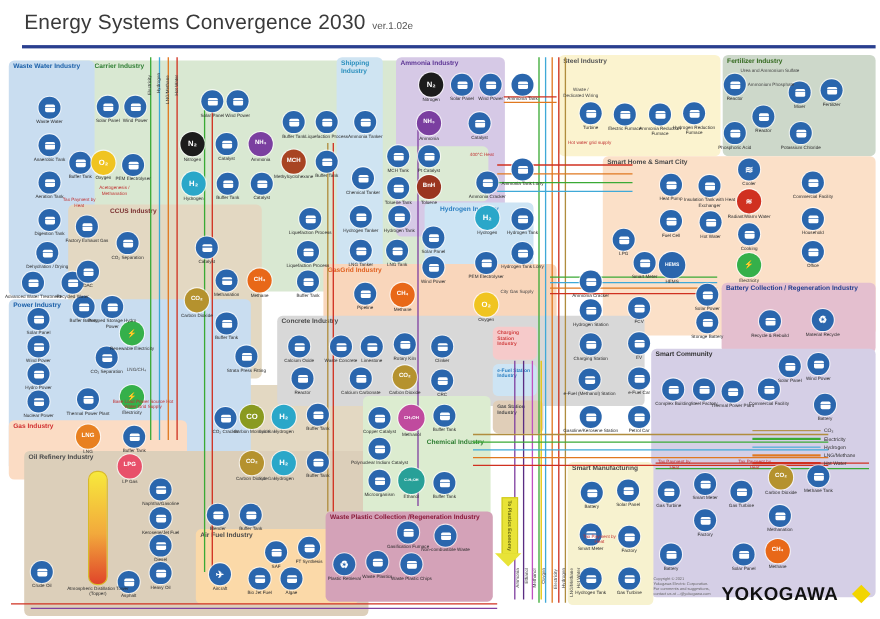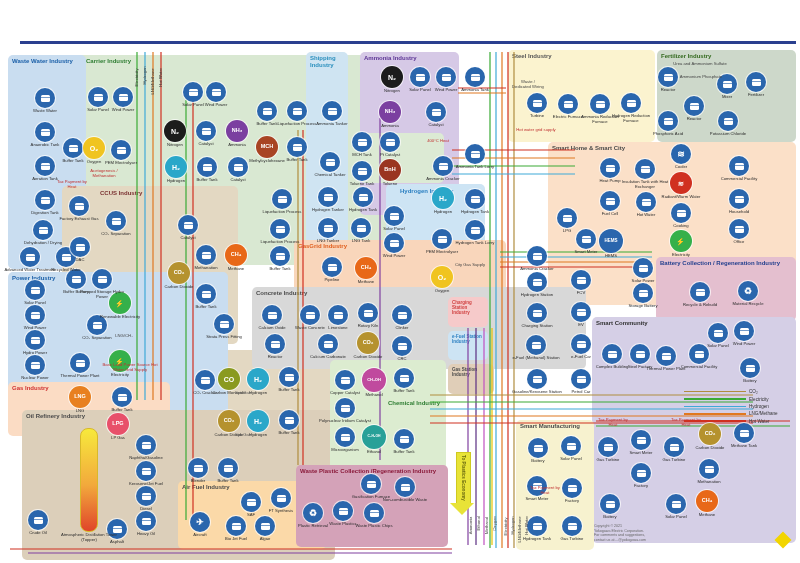--- a/index.html
+++ b/index.html
@@ -30,20 +30,23 @@
   #toplastics-text{position:absolute;left:466px;top:455px;width:52px;font-size:4.6px;color:#6a6a10;font-weight:bold;
     transform:rotate(90deg);transform-origin:left top;z-index:4;white-space:nowrap;}
   #copyright{position:absolute;left:594px;top:524px;width:92px;z-index:6;font-size:3.6px;line-height:1.3;color:#666;}
   #logo{position:absolute;left:656px;top:530px;z-index:6;font-size:17px;font-weight:bold;color:#101010;letter-spacing:.5px;}
   #logo-diamond{position:absolute;left:777px;top:534px;width:12px;height:12px;background:#f2d500;transform:rotate(45deg);z-index:6;}
 </style>
 </head>
 <body>
 
 <div id="canvas">
+  <div id="header">
+    <span id="title">Energy Systems Convergence 2030</span><span id="version">ver.1.02e</span>
+  </div>
   <div id="rule"></div>
 
   <div id="diagram">
       <div class="zone" style="left: 60px; top: 55px; width: 396px; height: 210px; background: rgb(217, 232, 210);">
         <div class="ztitle" style="color: rgb(46, 125, 50); max-width: 390px;">Energy Carrier Industry</div>
       </div>
       <div class="zone" style="left: 8px; top: 55px; width: 78px; height: 214px; background: rgb(201, 221, 240);">
         <div class="ztitle" style="color: rgb(26, 95, 168); max-width: 72px;">Waste Water Industry</div>
       </div>
       <div class="zone" style="left: 306px; top: 52px; width: 42px; height: 200px; background: rgb(207, 228, 242);">
@@ -916,14 +919,15 @@
         <span class="llab">Hot Water</span>
       </div>
     </div>
 
   <div id="copyright">
       <div>Copyright © 2021</div>
       <div>Yokogawa Electric Corporation.</div>
       <div>For comments and suggestions,</div>
       <div>contact us at ...@yokogawa.com</div>
     </div>
+  <div id="logo">YOKOGAWA</div>
   <div id="logo-diamond"></div>
 </div>
 
 </body></html>

